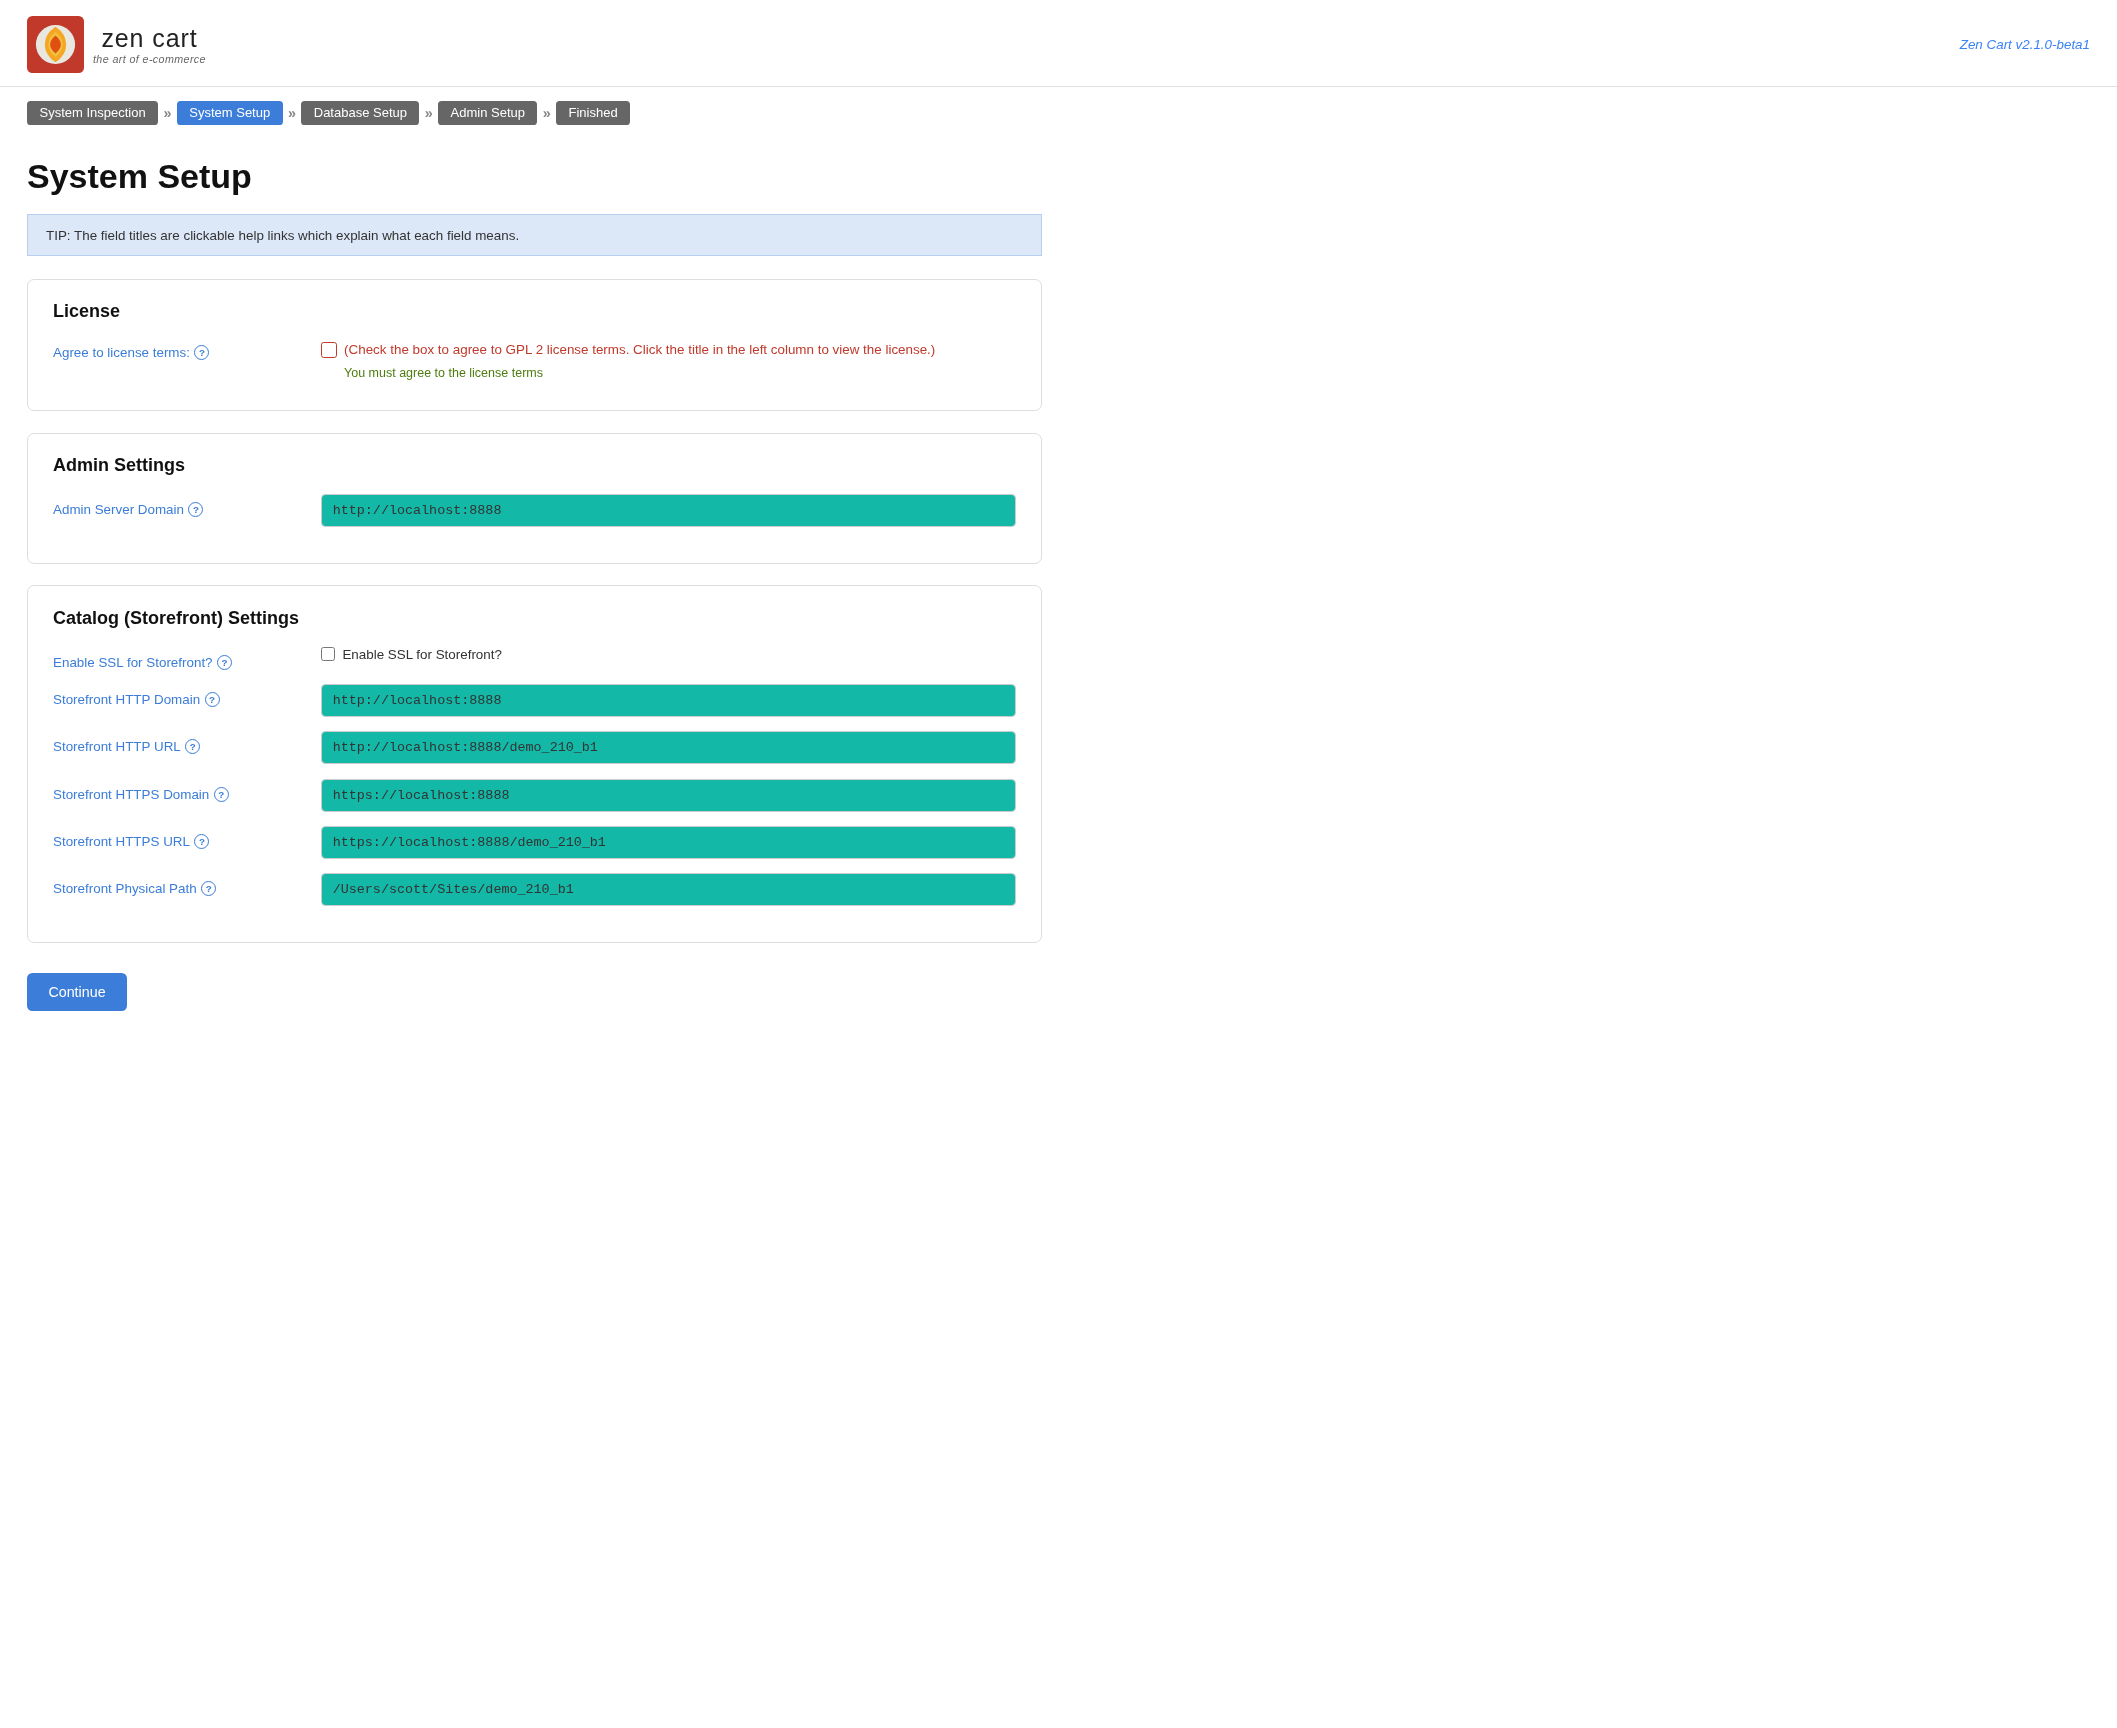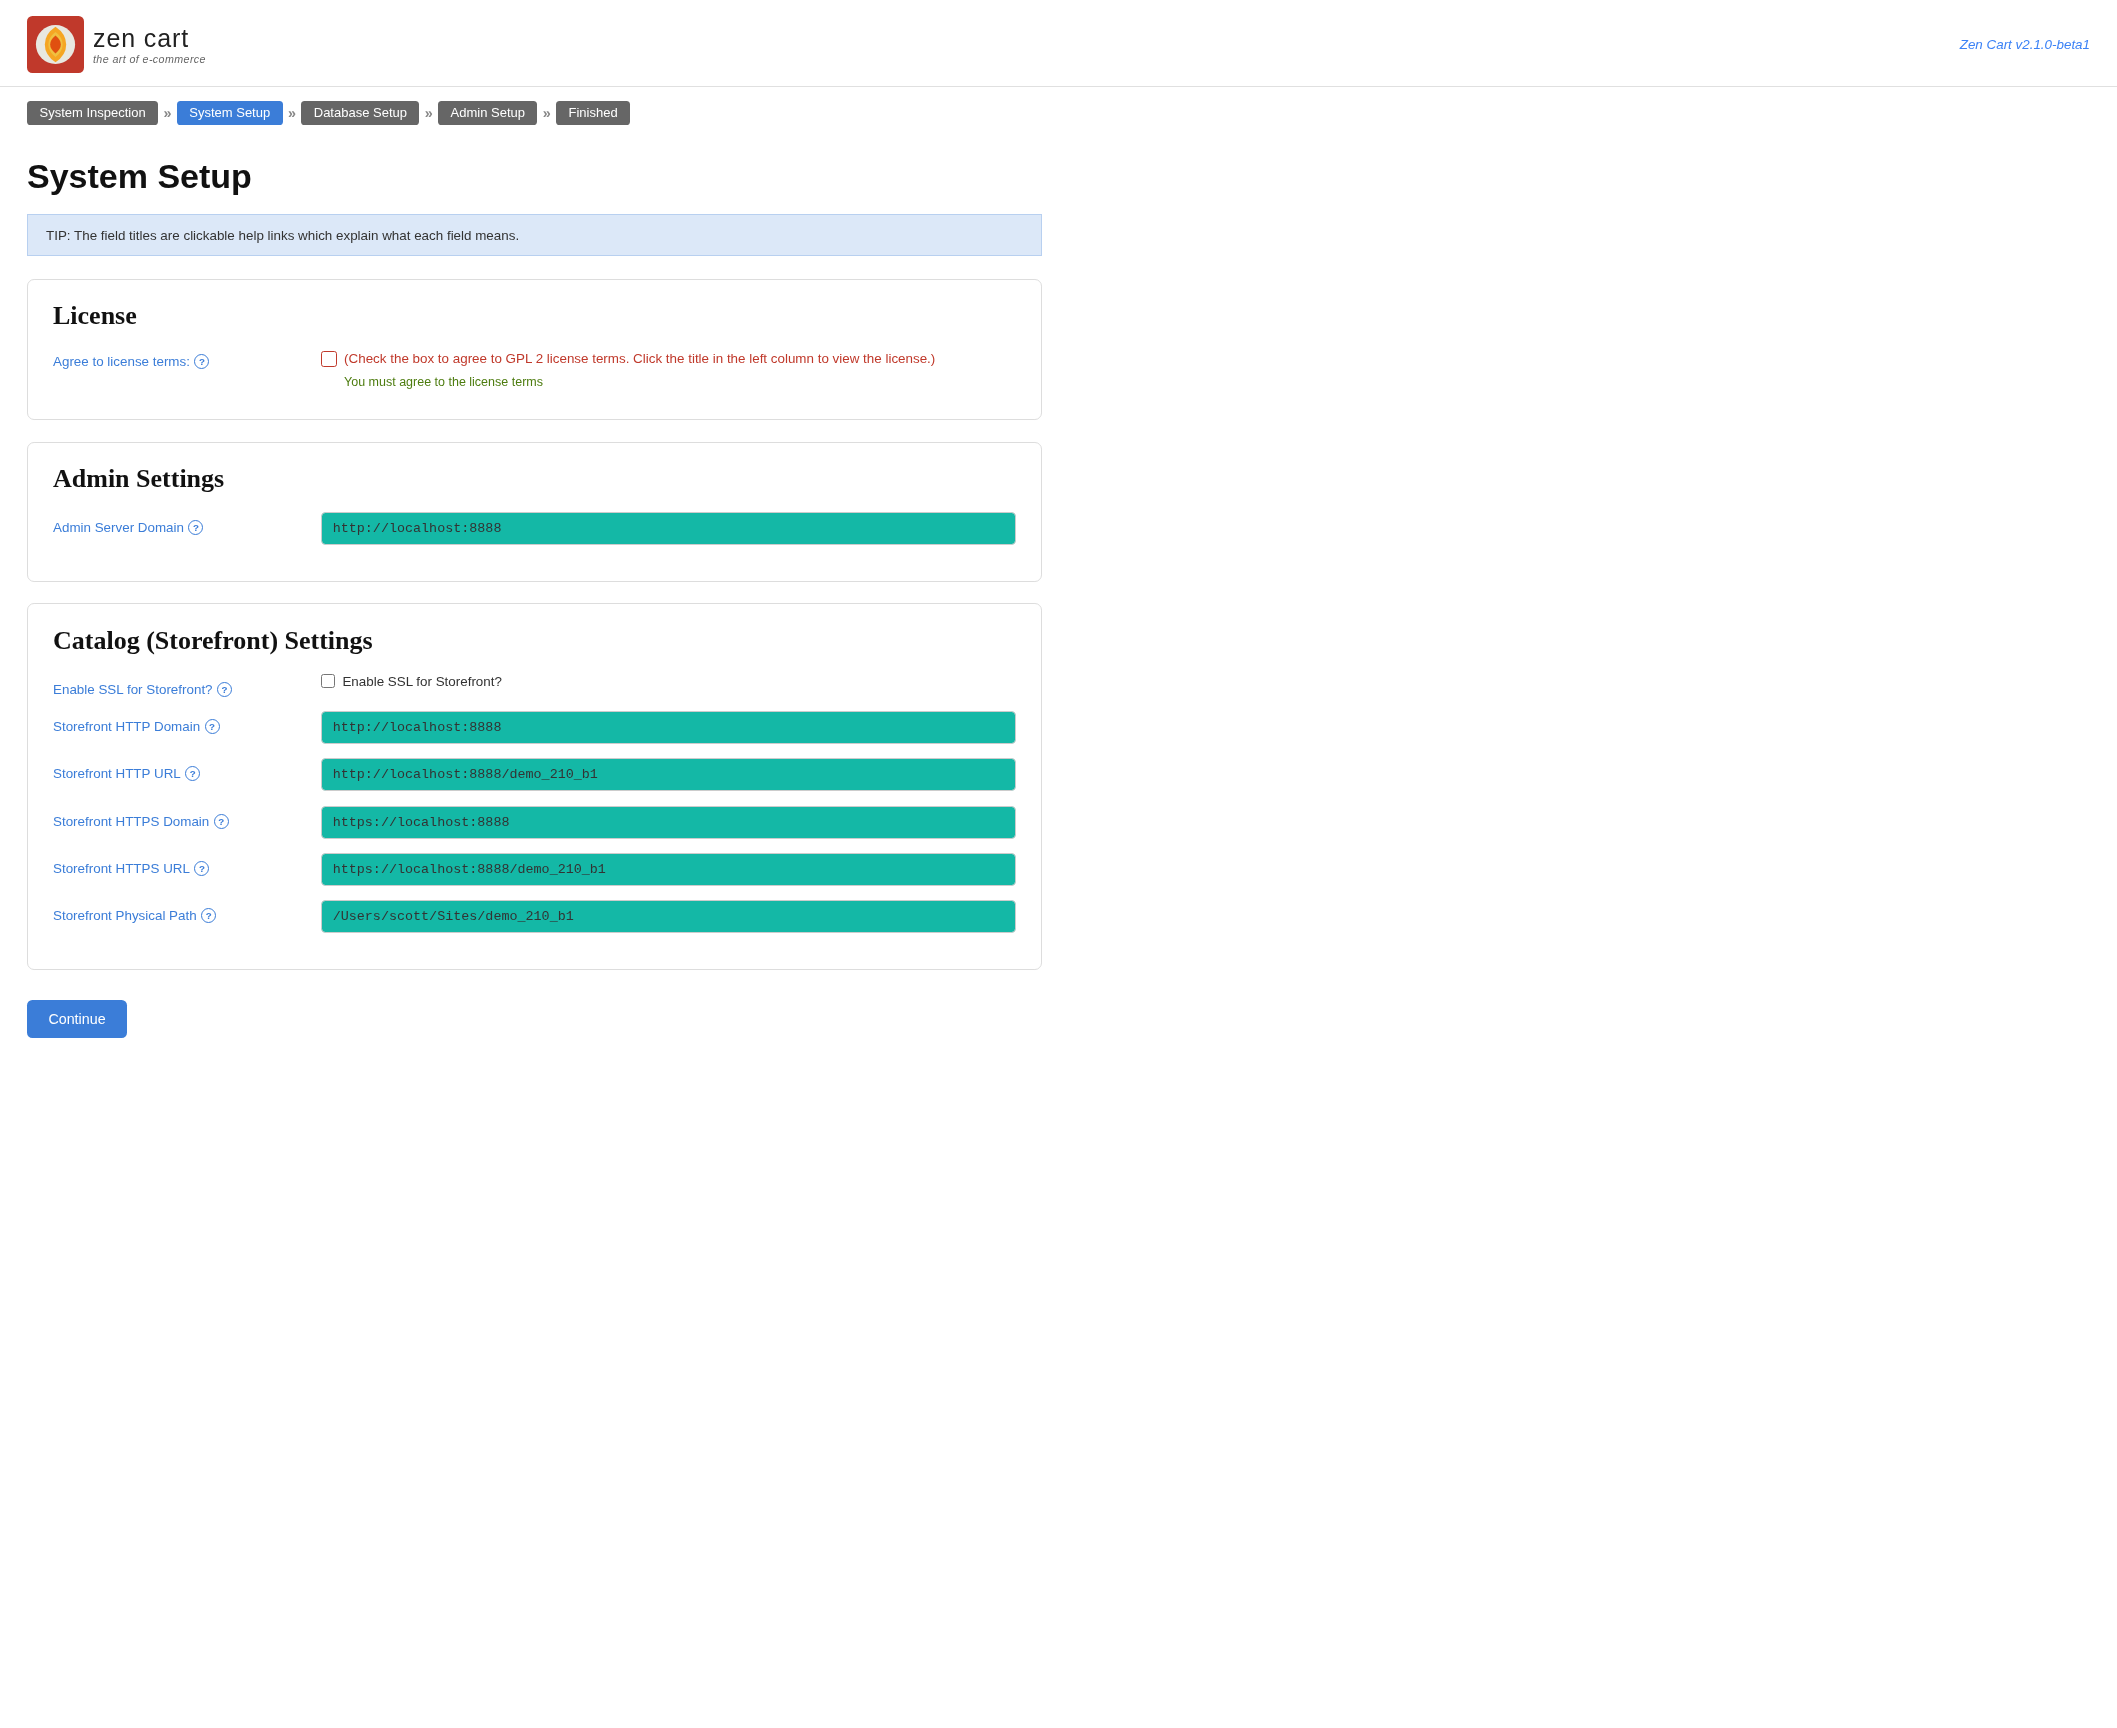--- a/index.html
+++ b/index.html
@@ -8,20 +8,21 @@
       font-size: 14.3px;
       background: #fff;
       color: #222;
     }
     .header {
       display: flex;
       align-items: center;
       justify-content: space-between;
       padding: 16px 27px 12.5px 27px;
       border-bottom: 0.9px solid #e0e0e0;
+      text-align: center;
     }
     .logo-area {
       display: flex;
       align-items: center;
       gap: 9px;
     }
     .logo-icon {
       width: 57px;
       height: 57px;
     }
@@ -94,25 +95,24 @@
       color: #333;
       margin-bottom: 23px;
     }
     .section-card {
       border: 0.9px solid #ddd;
       border-radius: 7.1px;
       padding: 21.4px 25px;
       margin-bottom: 21.4px;
     }
     .section-title {
-      font-size: 26px;
+      font-size: 18px;
       font-weight: bold;
       color: #111;
       margin-bottom: 18px;
-      font-family: Liberation Serif, serif;
     }
     .field-row {
       display: flex;
       align-items: flex-start;
       gap: 18px;
       margin-bottom: 14.3px;
     }
     .field-label-col {
       width: 250px;
       min-width: 250px;

